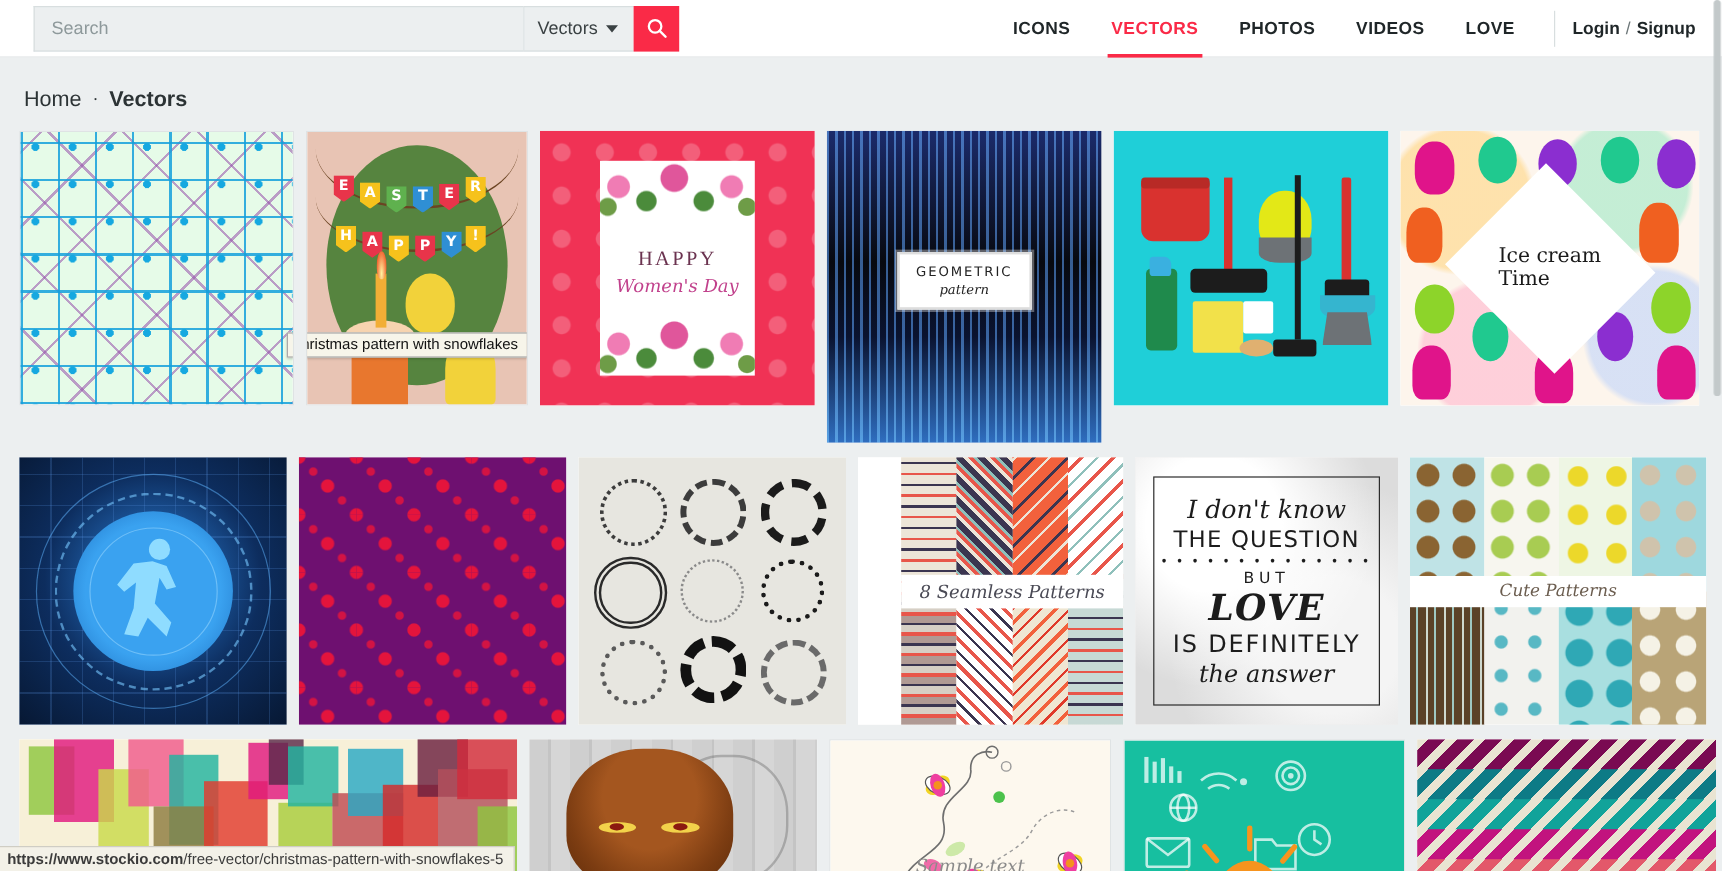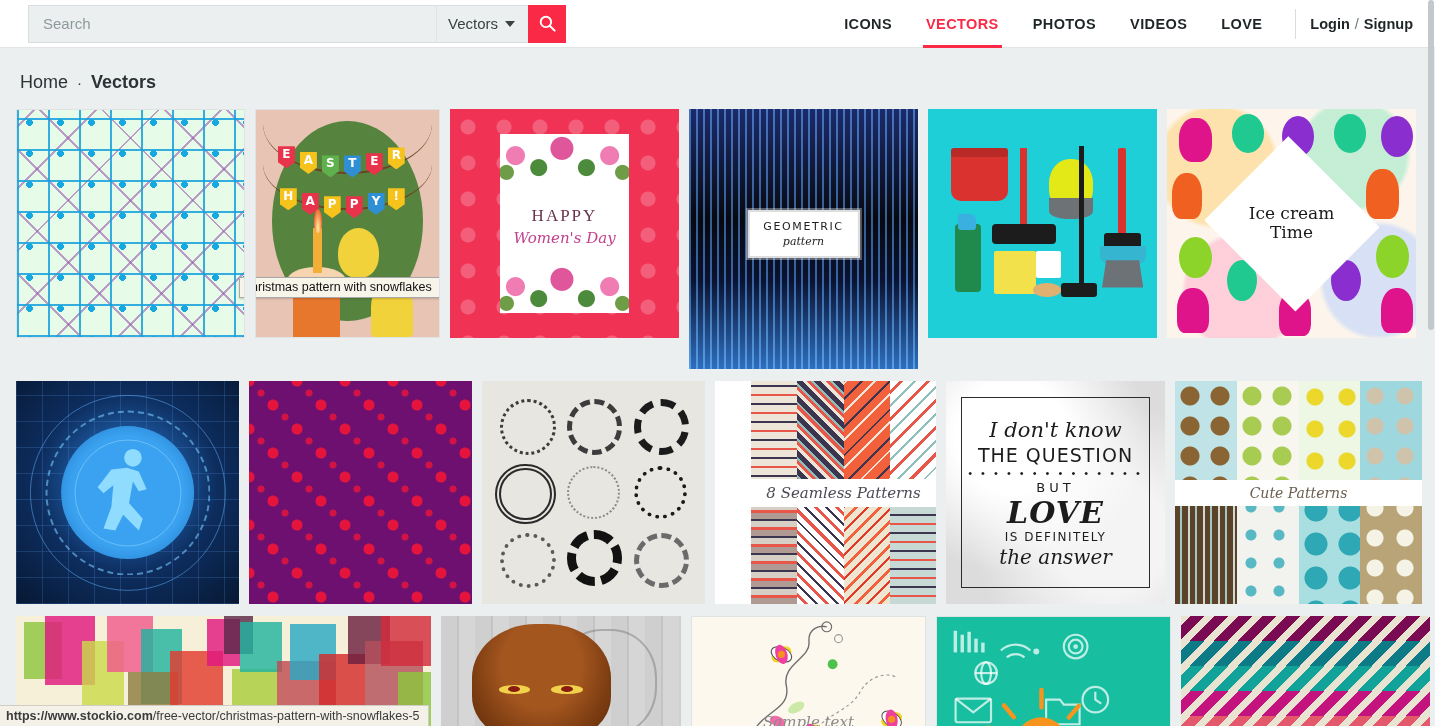--- a/index.html
+++ b/index.html
@@ -335,21 +335,21 @@
   }
   .art-ice .diamond {
     position: absolute; left: 50%; top: 50%;
     width: 52%; height: 52%;
     transform: translate(-50%,-50%) rotate(45deg);
     background: #fff;
   }
   .art-ice .dtext {
     position: absolute; left: 50%; top: 50%;
     transform: translate(-50%,-50%);
-    text-align: center; line-height: 1.15;
+    line-height: 1.15;
     font-family: "DejaVu Serif", serif;
     font-size: 17px; color: #1a1a1a;
   }
 
   
   .art-run { background: radial-gradient(circle at 50% 46%, #1f5fa8 0 24%, #0d2d5e 55%, #071833 100%); }
   .art-run .ring {
     position: absolute; left: 50%; top: 50%;
     transform: translate(-50%,-50%);
     border-radius: 50%;
@@ -413,21 +413,21 @@
   .art-love .inner {
     position: absolute; left: 0; right: 0; top: 50%;
     transform: translateY(-50%);
     text-align: center; color: #1c1c1c;
   }
   .art-love .q1 { font-family: "DejaVu Serif", serif; font-style: italic; font-size: 21px; }
   .art-love .q2 { font-family: "DejaVu Sans", sans-serif; font-size: 19px; letter-spacing: 1px; margin-top: 2px; }
   .art-love .dots2 { font-size: 11px; letter-spacing: 3px; margin: 1px 0; }
   .art-love .q3 { font-family: "DejaVu Sans", sans-serif; font-size: 13px; letter-spacing: 4px; }
   .art-love .q4 { font-family: "DejaVu Serif", serif; font-style: italic; font-weight: bold; font-size: 30px; letter-spacing: 1px; }
-  .art-love .q5 { font-family: "DejaVu Sans", sans-serif; font-size: 12px; letter-spacing: 1.5px; }
+  .art-love .q5 { font-family: "DejaVu Sans", sans-serif; font-size: 20px; letter-spacing: 1.5px; }
   .art-love .q6 { font-family: "DejaVu Serif", serif; font-style: italic; font-size: 20px; margin-top: 1px; }
 
   
   .art-cute { display: grid; grid-template-rows: 1fr 1fr; background: #fff; }
   .art-cute .bank { display: grid; grid-template-columns: repeat(4, 1fr); }
   .art-cute .p { position: relative; }
   .art-cute .cap {
     position: absolute; left: 0; right: 0; top: 50%;
     transform: translateY(-50%);
     background: #fff; text-align: center; padding: 5px 0;

